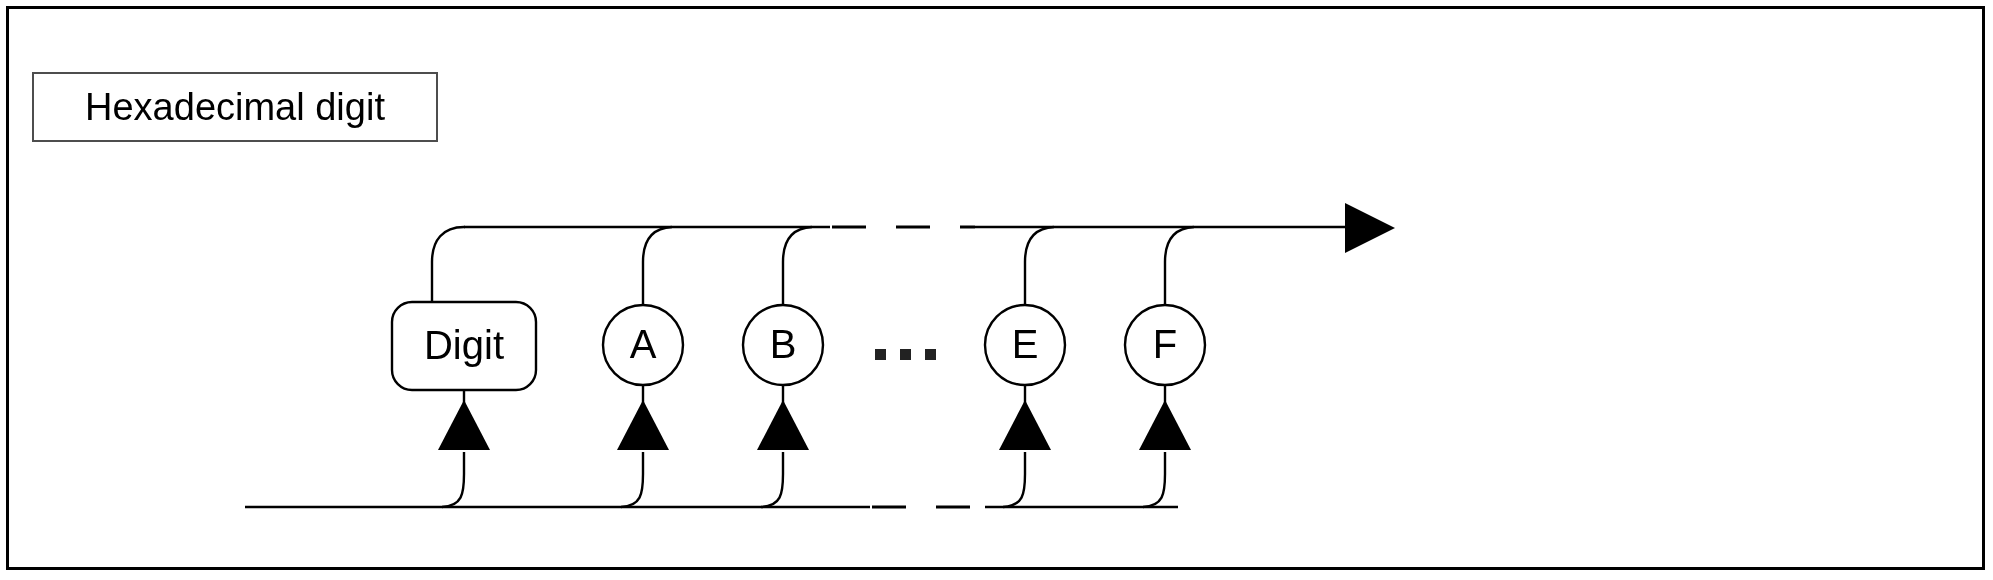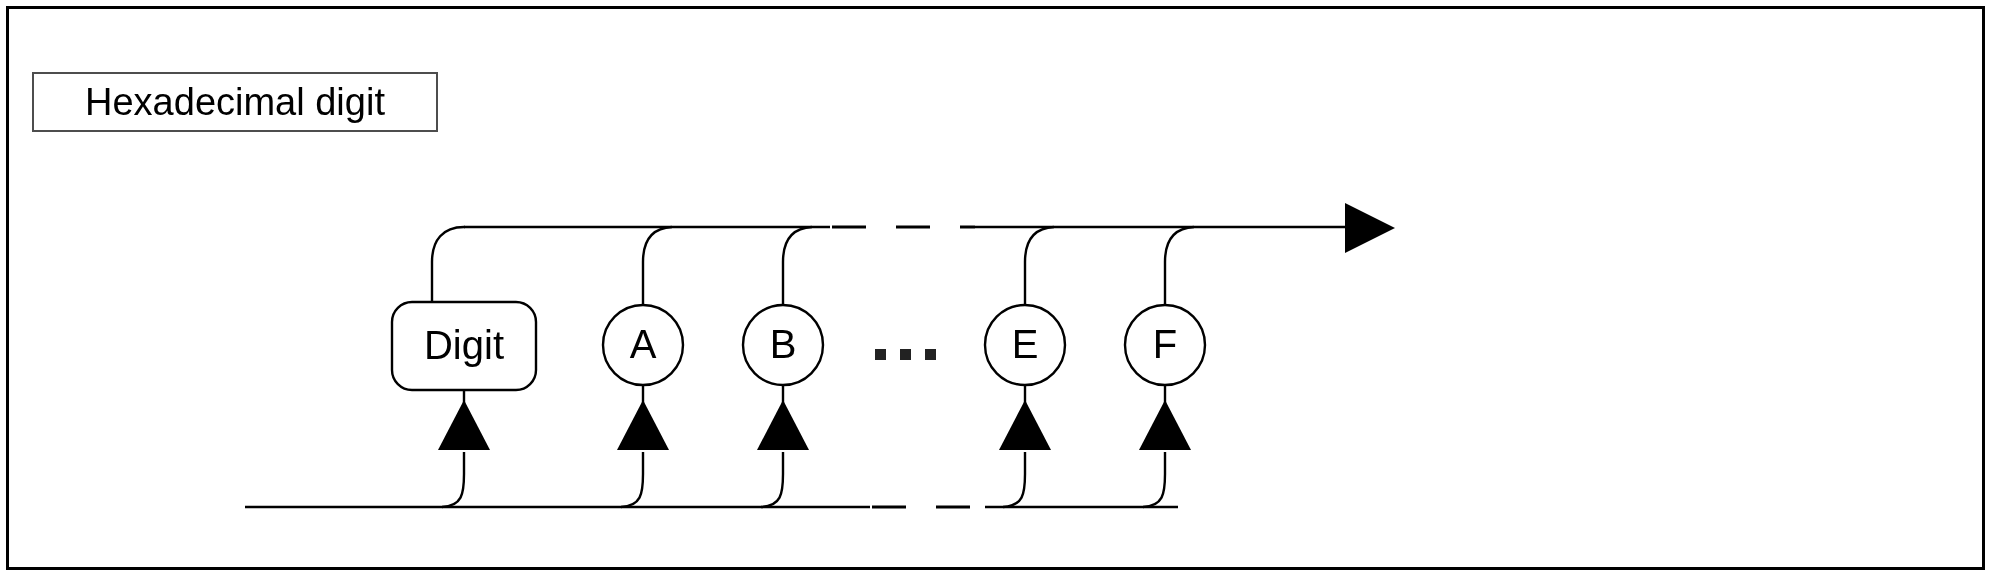--- a/index.html
+++ b/index.html
@@ -25,21 +25,21 @@
     height: 564px;
     border: 3px solid #000000;
     box-sizing: border-box;
     background: #ffffff;
   }
   #title-box {
     position: absolute;
     left: 32px;
     top: 72px;
     width: 406px;
-    height: 60px;
+    height: 70px;
     border: 2px solid #4d4d4d;
     box-sizing: border-box;
     background: #ffffff;
     display: flex;
     align-items: center;
     justify-content: center;
   }
   #title-text {
     font-size: 38px;
     color: #000000;

